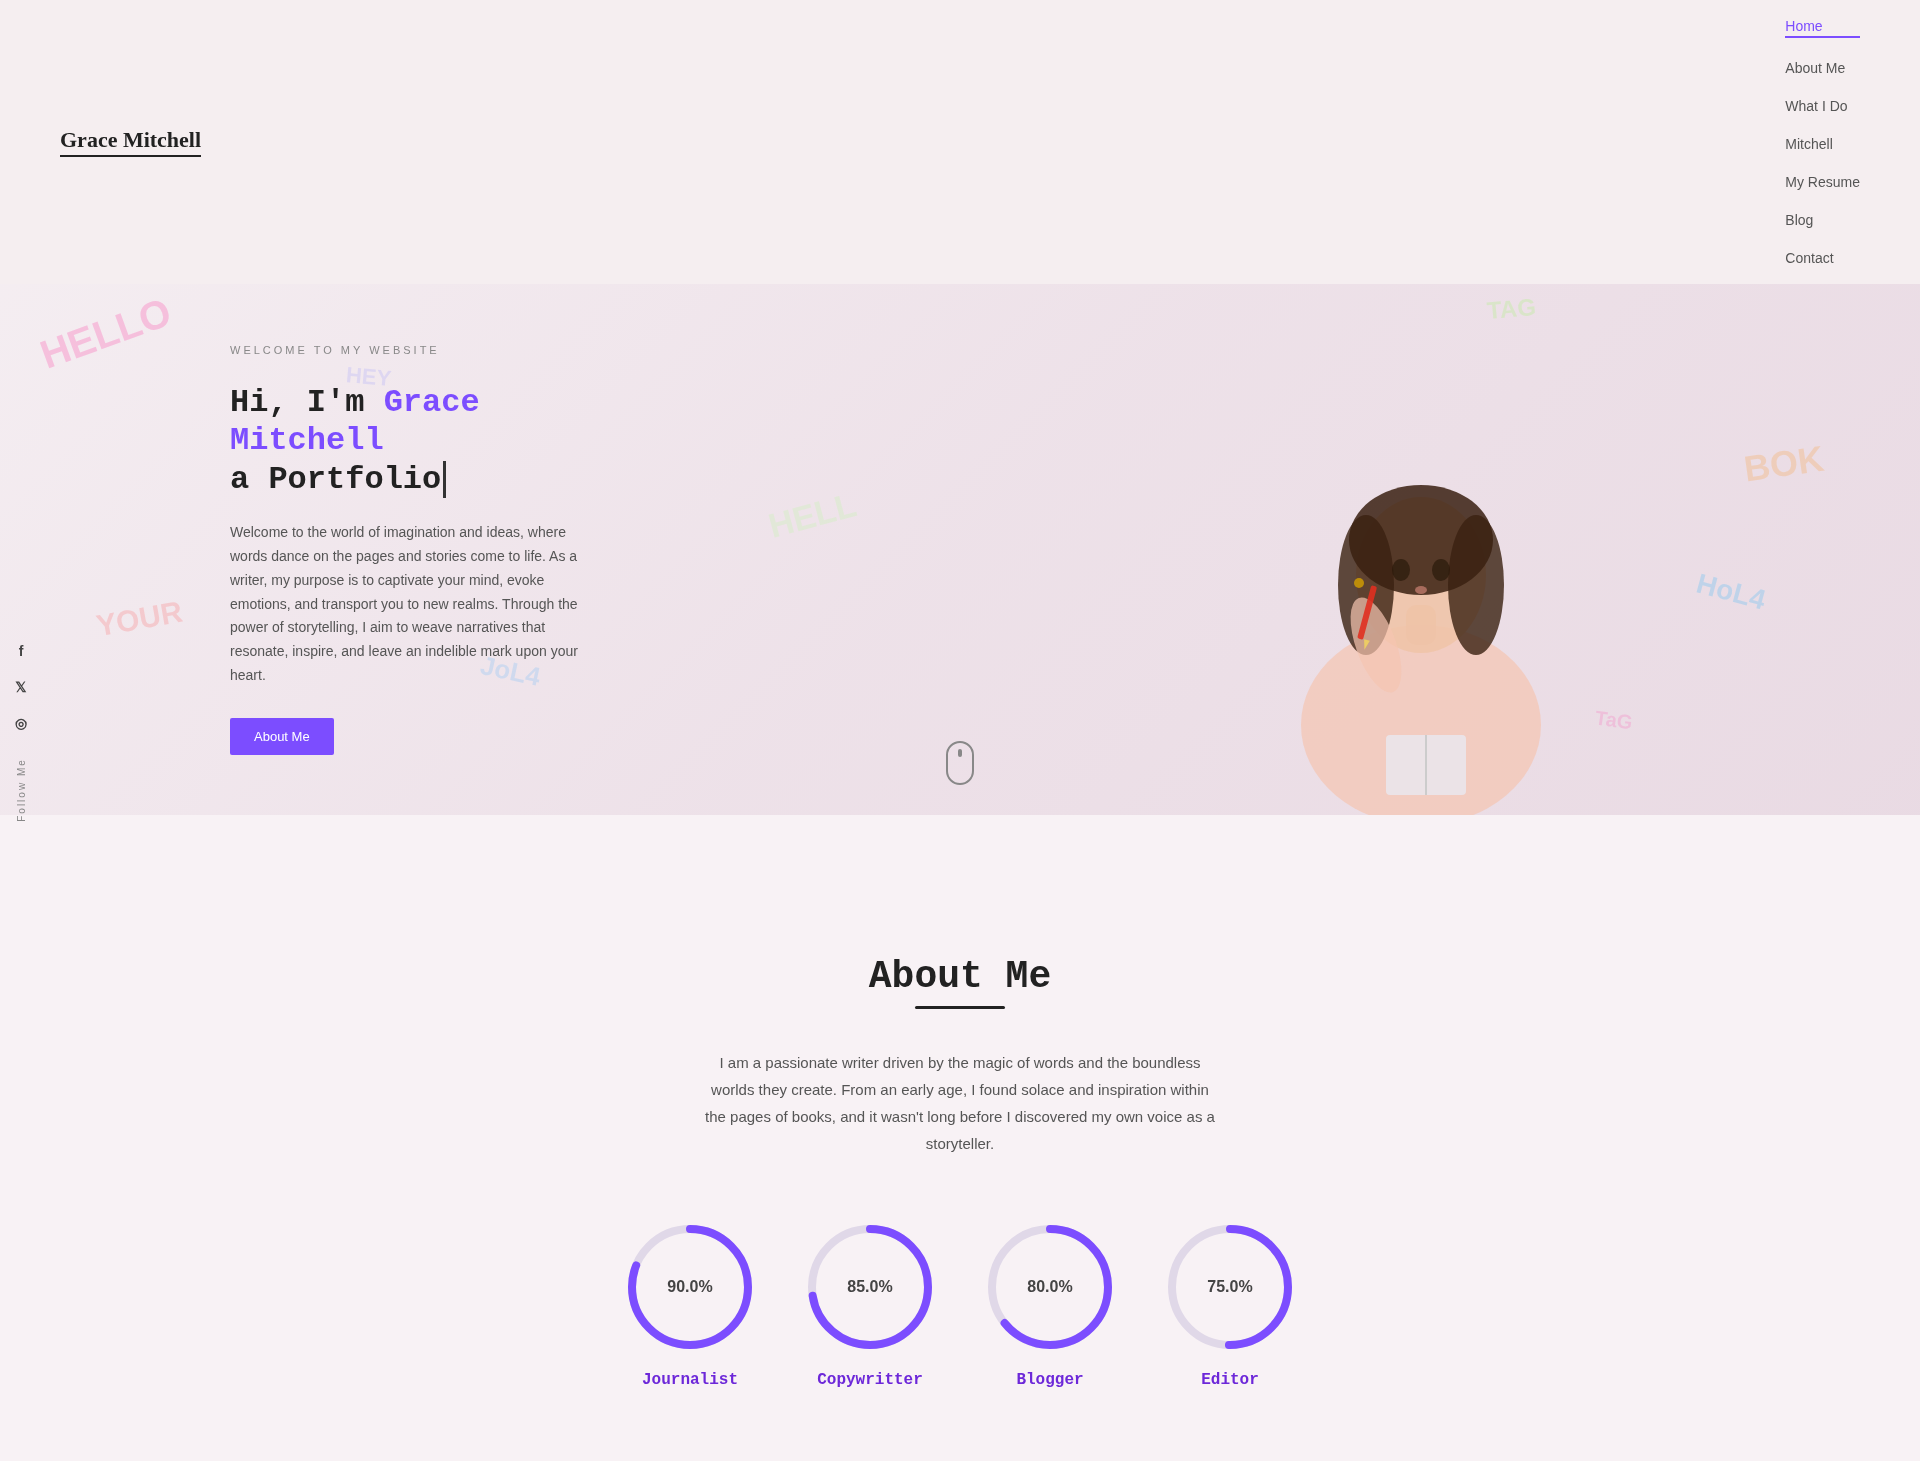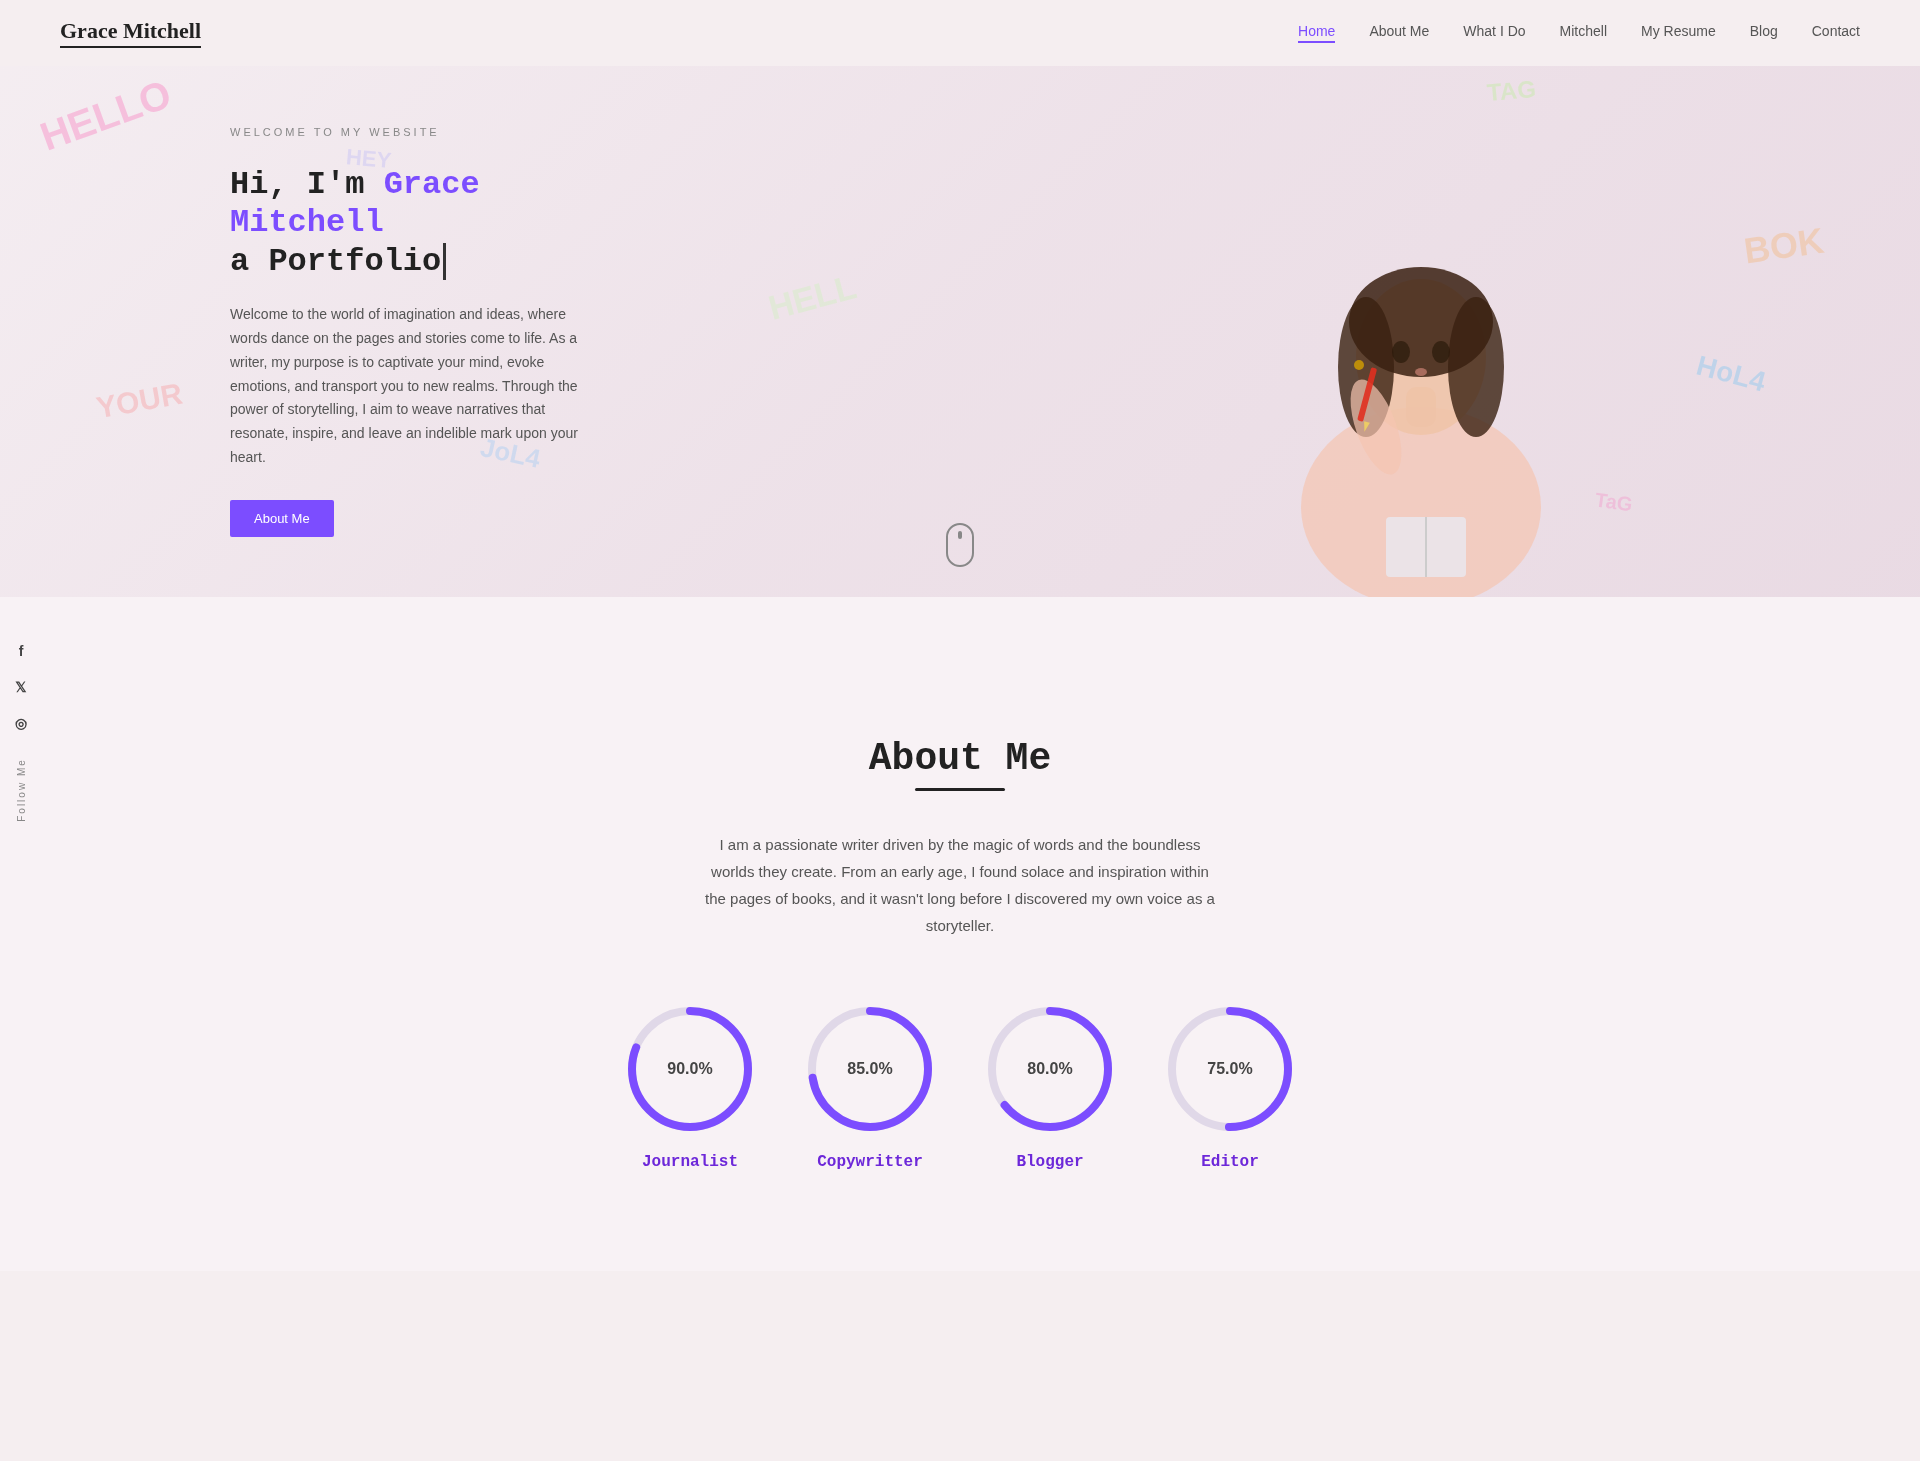--- a/index.html
+++ b/index.html
@@ -16,21 +16,21 @@
       background: transparent;
     }
     .logo-name {
       font-size: 22px;
       font-weight: 700;
       color: #222;
       font-family: Georgia, serif;
       border-bottom: 2px solid #222;
       padding-bottom: 2px;
     }
-    nav { display: flex; gap: 34px; }
+    nav { display: flex; gap: 22px; flex-direction: column; }
     .nav-link {
       text-decoration: none;
       font-size: 14px;
       color: #555;
       cursor: pointer;
     }
     .nav-link.active { color: #7c4dff; border-bottom: 2px solid #7c4dff; padding-bottom: 2px; }
 
     
     .hero {

